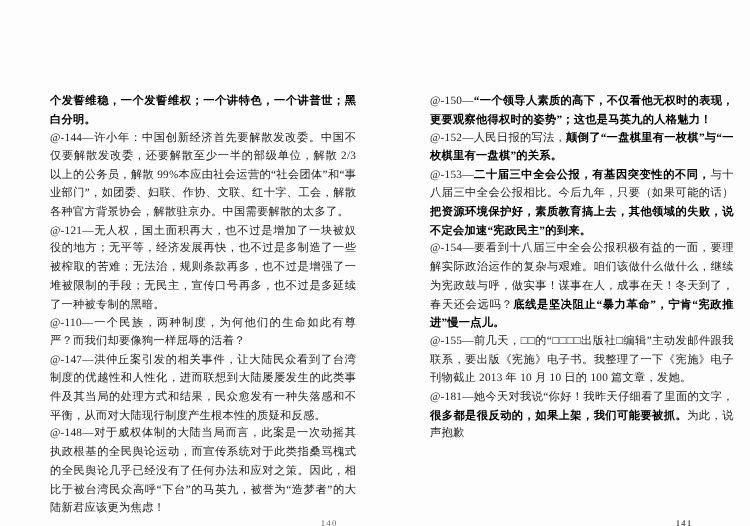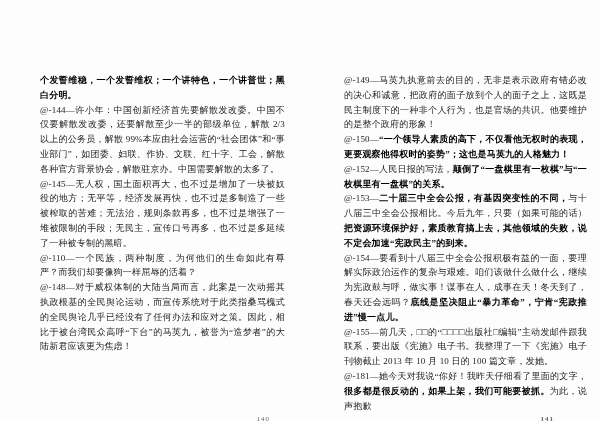--- a/index.html
+++ b/index.html
@@ -44,27 +44,27 @@
   #page-number-right { left: 344px; width: 210px; font-weight: bold; }
 </style>
 </head>
 <body>
 
 <div id="book-spread">
 
   <div id="page-body-left" class="page-body">
       <p><span class="bold">个发誓维稳，一个发誓维权；一个讲特色，一个讲普世；黑白分明。</span></p>
       <p><span>@-144—许小年：中国创新经济首先要解散发改委。中国不仅要解散发改委，还要解散至少一半的部级单位，解散 2/3 以上的公务员，解散 99%本应由社会运营的“社会团体”和“事业部门”，如团委、妇联、作协、文联、红十字、工会，解散各种官方背景协会，解散驻京办。中国需要解散的太多了。</span></p>
-      <p><span>@-145—无人权，国土面积再大，也不过是增加了一块被奴役的地方；无平等，经济发展再快，也不过是多制造了一些被榨取的苦难；无法治，规则条款再多，也不过是增强了一堆被限制的手段；无民主，宣传口号再多，也不过是多延续了一种被专制的黑暗。</span></p>
+      <p><span>@-121—无人权，国土面积再大，也不过是增加了一块被奴役的地方；无平等，经济发展再快，也不过是多制造了一些被榨取的苦难；无法治，规则条款再多，也不过是增强了一堆被限制的手段；无民主，宣传口号再多，也不过是多延续了一种被专制的黑暗。</span></p>
       <p><span>@-110—一个民族，两种制度，为何他们的生命如此有尊严？而我们却要像狗一样屈辱的活着？</span></p>
+      <p><span>@-147—洪仲丘案引发的相关事件，让大陆民众看到了台湾制度的优越性和人性化，进而联想到大陆屡屡发生的此类事件及其当局的处理方式和结果，民众愈发有一种失落感和不平衡，从而对大陆现行制度产生根本性的质疑和反感。</span></p>
       <p><span>@-148—对于威权体制的大陆当局而言，此案是一次动摇其执政根基的全民舆论运动，而宣传系统对于此类指桑骂槐式的全民舆论几乎已经没有了任何办法和应对之策。因此，相比于被台湾民众高呼“下台”的马英九，被誉为“造梦者”的大陆新君应该更为焦虑！</span></p>
     </div>
 
   <div id="page-body-right" class="page-body">
-      <p><span>@-149—马英九执意前去的目的，无非是表示政府有错必改的决心和诚意，把政府的面子放到个人的面子之上，这既是民主制度下的一种非个人行为，也是官场的共识。他要维护的是整个政府的形象！</span></p>
       <p><span>@-150—</span><span class="bold">“一个领导人素质的高下，不仅看他无权时的表现，更要观察他得权时的姿势”；这也是马英九的人格魅力！</span></p>
       <p><span>@-152—人民日报的写法，</span><span class="bold">颠倒了“一盘棋里有一枚棋”与“一枚棋里有一盘棋”的关系。</span></p>
       <p><span>@-153—</span><span class="bold">二十届三中全会公报，有基因突变性的不同，</span><span>与十八届三中全会公报相比。今后九年，只要（如果可能的话）</span><span class="bold">把资源环境保护好，素质教育搞上去，其他领域的失败，说不定会加速“宪政民主”的到来。</span></p>
       <p><span>@-154—要看到十八届三中全会公报积极有益的一面，要理解实际政治运作的复杂与艰难。咱们该做什么做什么，继续为宪政鼓与呼，做实事！谋事在人，成事在天！冬天到了，春天还会远吗？</span><span class="bold">底线是坚决阻止“暴力革命”，宁肯“宪政推进”慢一点儿。</span></p>
       <p><span>@-155—前几天，□□的“□□□□出版社□编辑”主动发邮件跟我联系，要出版《宪施》电子书。我整理了一下《宪施》电子刊物截止 2013 年 10 月 10 日的 100 篇文章，发她。</span></p>
       <p><span>@-181—她今天对我说“你好！我昨天仔细看了里面的文字，</span><span class="bold">很多都是很反动的，如果上架，我们可能要被抓。</span><span>为此，说声抱歉</span></p>
     </div>
 
   <div id="page-number-left" class="page-number">140</div>
 

